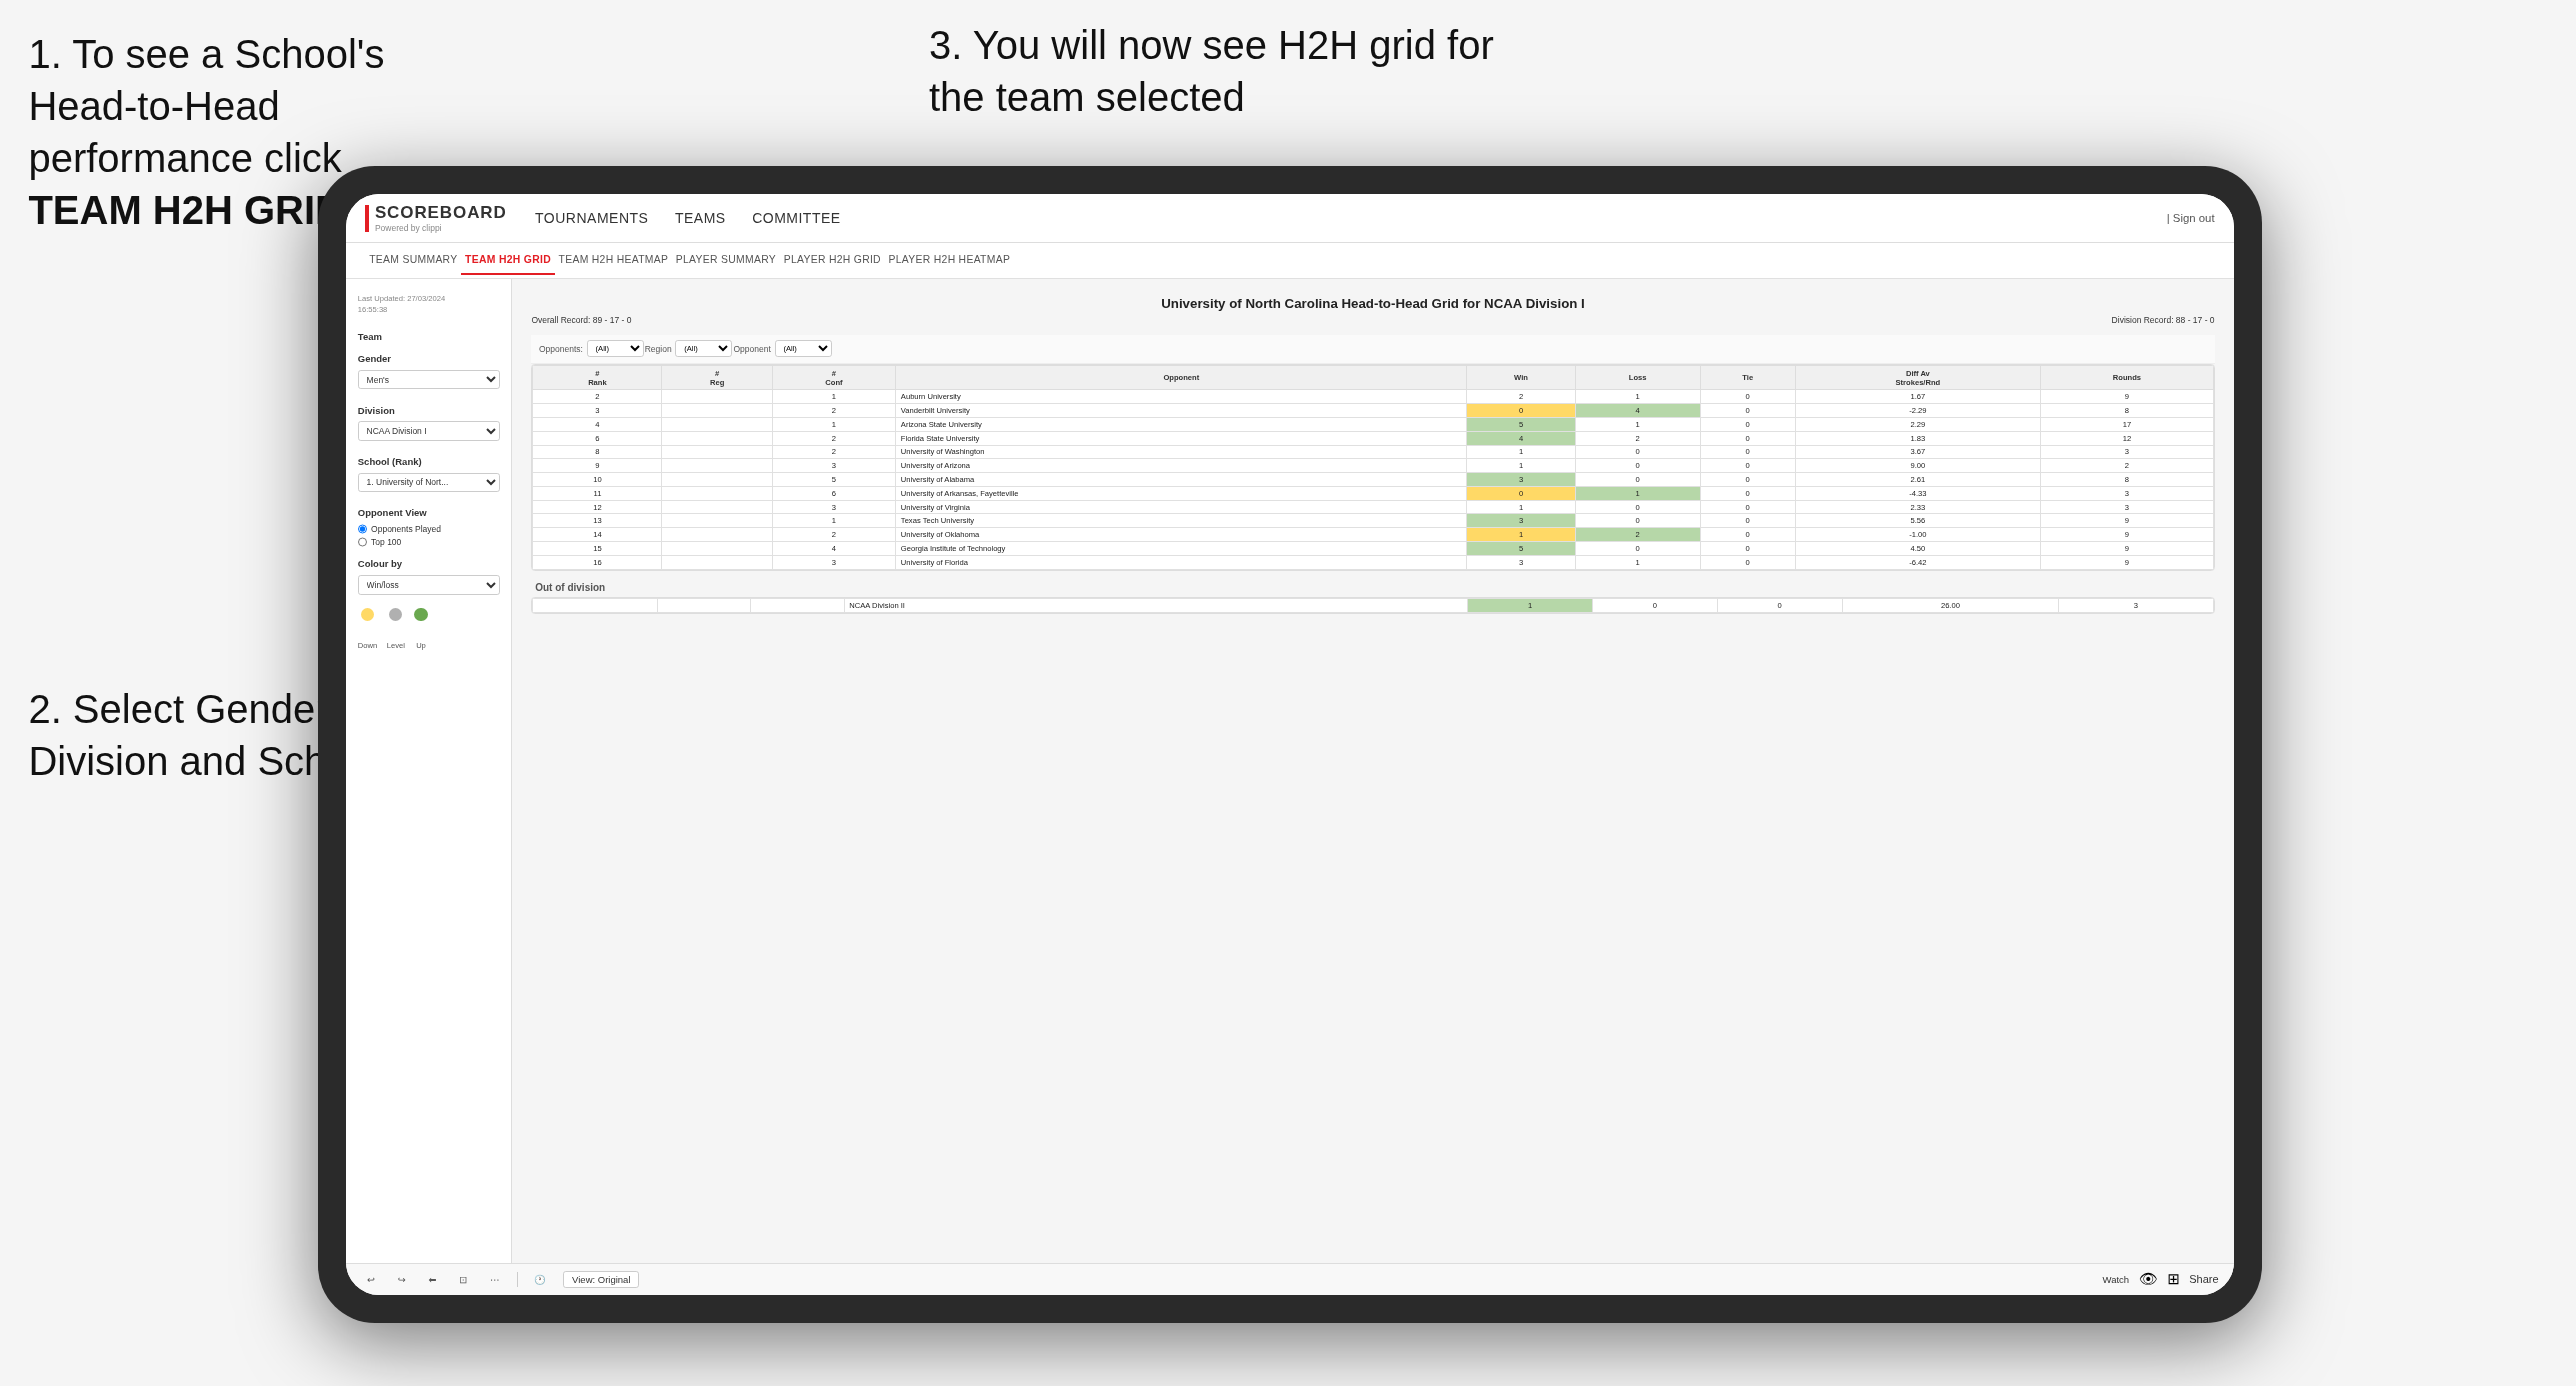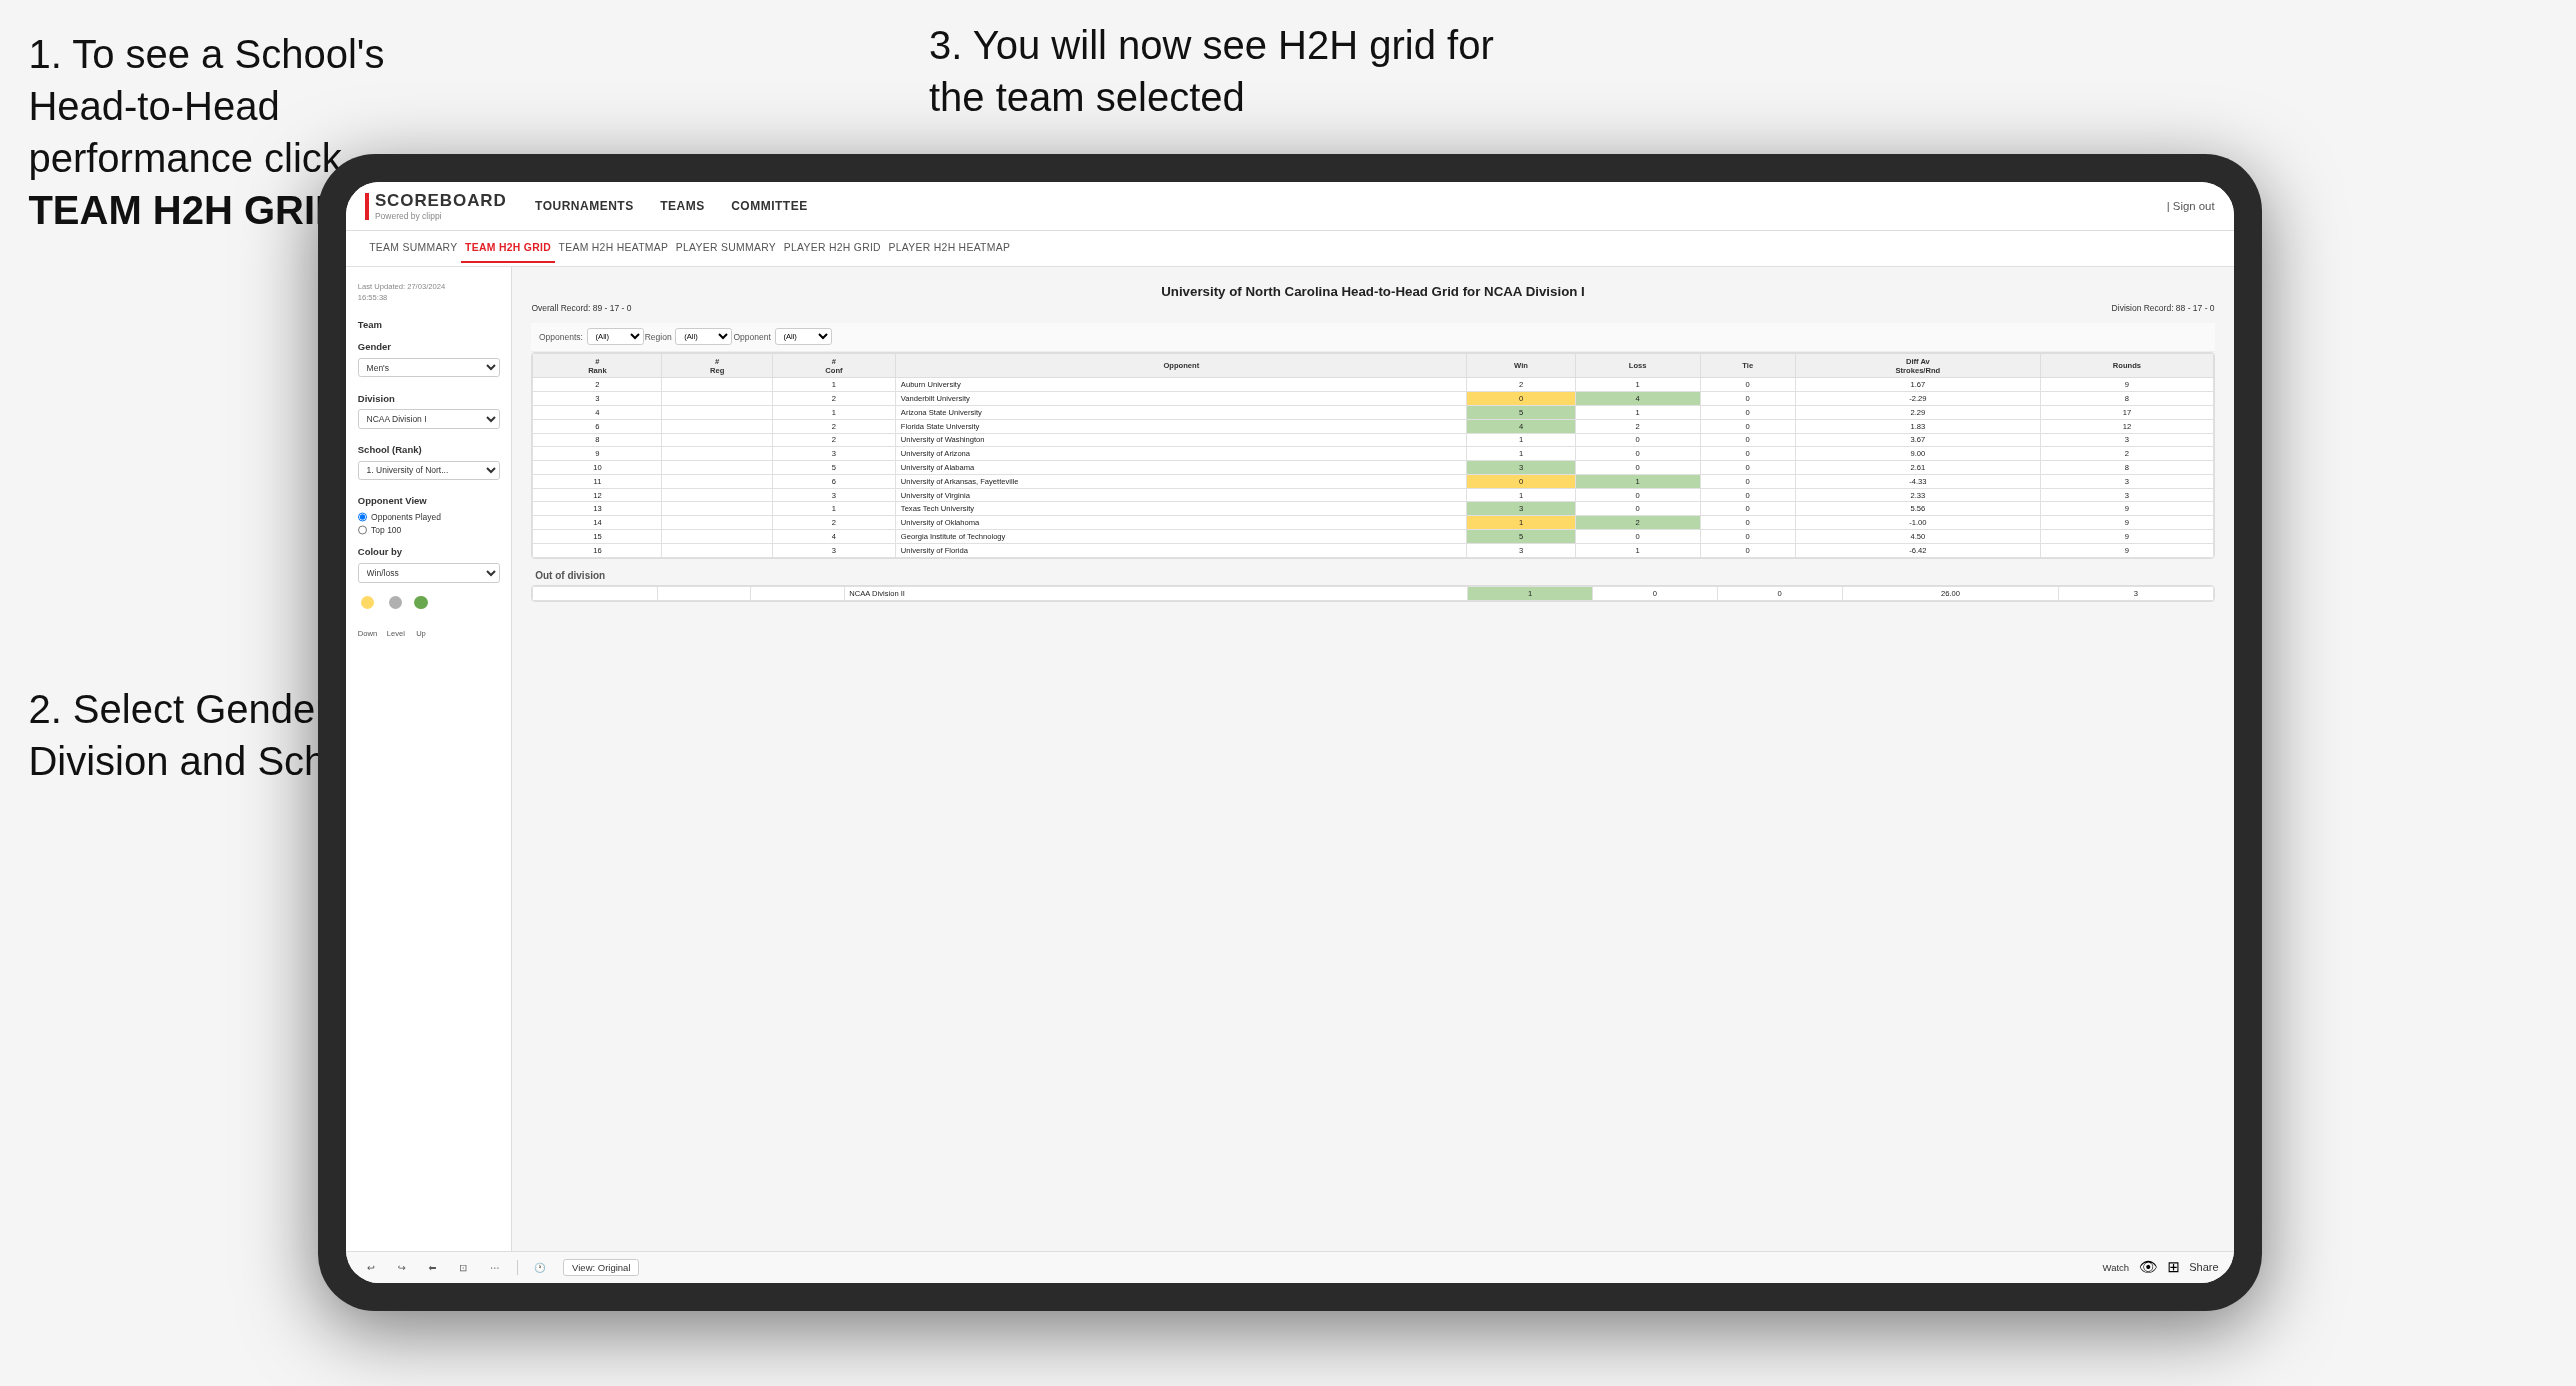--- a/index.html
+++ b/index.html
@@ -27,21 +27,21 @@
 
     
     .arrow-svg {
       position: absolute;
       pointer-events: none;
     }
 
     
     .tablet {
       position: absolute;
-      top: 154px;
+      top: 166px;
       left: 318px;
       width: 1944px;
       height: 1157px;
       background: #2a2a2a;
       border-radius: 57px;
       padding: 28.4px;
       box-shadow: 0 19px 76px rgba(0,0,0,0.5);
     }
     .tablet-screen {
       width: 100%;
@@ -84,24 +84,24 @@
       height: 26.5px;
       background: #e31e24;
       margin-right: 5.7px;
     }
     .nav-links {
       display: flex;
       gap: 26.5px;
       align-items: center;
     }
     .nav-link {
-      font-size: 12px;
+      font-size: 14px;
       color: #333;
       text-decoration: none;
-      font-weight: 700;
+      font-weight: 400;
       letter-spacing: 0.5px;
     }
     .nav-right {
       margin-left: auto;
       font-size: 11.4px;
       color: #555;
     }
 
     
     .sub-nav {

